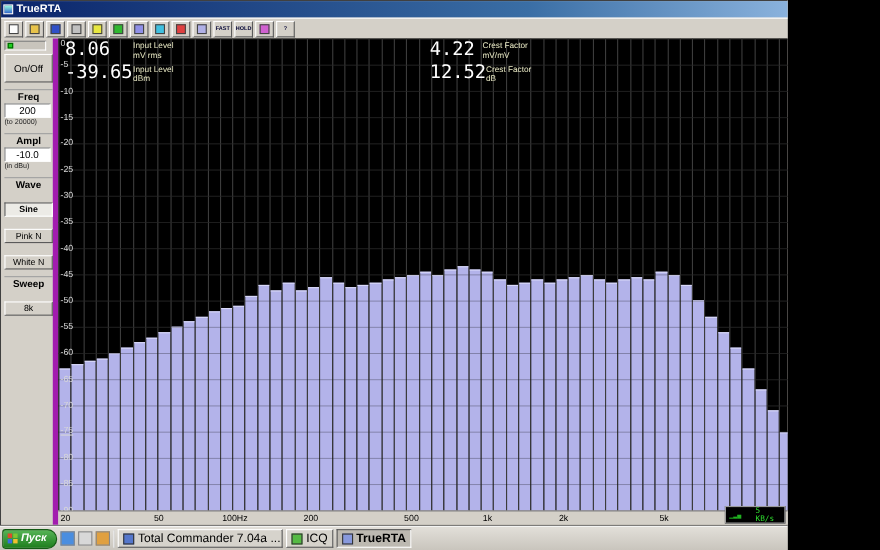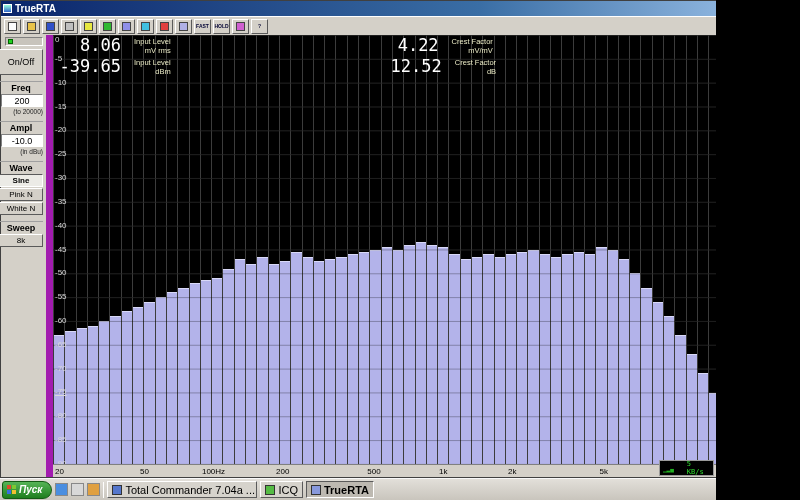--- a/index.html
+++ b/index.html
@@ -15,44 +15,44 @@
   .menubar { height:14px; display:flex; align-items:center; padding:0 2px; flex:0 0 auto; }
   .menu-item { font-size:10px; padding:0 5px; color:#000; }
   .toolbar { height:19px; display:flex; align-items:center; gap:2px; padding:1px 3px; border-top:1px solid #fff; flex:0 0 auto; }
   .tool { width:17px; height:15px; background:#d4d0c8; border:1px solid; border-color:#fff #5a5a5a #5a5a5a #fff; display:flex; align-items:center; justify-content:center; padding:0; }
   .tool-block { width:9px; height:9px; border:1px solid #444; display:block; }
   .tool-text { font-size:5px; font-weight:bold; color:#003; font-family:"Liberation Sans",sans-serif; }
 
   .main { flex:1; display:flex; min-height:0; }
 
   
-  .left-panel { width:52px; flex:0 0 auto; border-right:7px solid #a21caf; padding:2px 3px; display:flex; flex-direction:column; align-items:flex-end; background:#d4d0c8; }
+  .left-panel { width:52px; flex:0 0 auto; border-right:5px solid #a21caf; padding:2px 3px; display:flex; flex-direction:column; align-items:flex-start; background:#d4d0c8; }
   .led-box { width:38px; height:9px; border:1px solid; border-color:#808080 #fff #fff #808080; background:#c8c4bc; display:flex; align-items:center; padding:0 2px; margin-bottom:3px; }
   .led { width:5px; height:5px; background:#20d020; border:1px solid #060; }
   .onoff { width:44px; height:26px; font-size:9px; background:#d4d0c8; border:1px solid; border-color:#fff #5a5a5a #5a5a5a #fff; }
   .sect { font-size:9px; font-weight:bold; margin-top:6px; border-top:1px solid #a0a0a0; width:44px; text-align:center; padding-top:1px; }
   .field { width:42px; height:13px; background:#fff; border:1px solid; border-color:#808080 #fff #fff #808080; font-size:9px; text-align:center; line-height:12px; margin-top:1px; }
   .hint { font-size:6.5px; color:#222; margin-top:1px; }
-  .wbtn { width:44px; height:13px; font-size:8px; background:#d4d0c8; border:1px solid; border-color:#fff #5a5a5a #5a5a5a #fff; margin-top:1px; padding:0; }
+  .wbtn { width:44px; height:13px; font-size:8px; background:#d4d0c8; border:1px solid; border-color:#fff #5a5a5a #5a5a5a #fff; margin-top:11px; padding:0; }
   .wbtn.active { border-color:#5a5a5a #fff #fff #5a5a5a; background:#ecebe6; font-weight:bold; }
 
   
   .center { flex:1; display:flex; flex-direction:column; min-width:0; }
   .plot { flex:1; position:relative; background-color:#000; overflow:hidden;
           background-image:linear-gradient(to bottom,#292929 1px,transparent 1px);
           background-size:100% calc(100% / 18); }
   .bars { position:absolute; inset:0; display:flex; z-index:1; }
   .slot { flex:1 1 0; position:relative; border-left:1px solid #3c3c3c; }
   .fill { position:absolute; left:0; right:0; bottom:0; background:#b3b3ea; border-top:1px solid #d9d9f8; }
   .grid-h-overlay { position:absolute; inset:0; z-index:3; pointer-events:none;
           background-image:linear-gradient(to bottom,rgba(0,0,0,0.28) 1px,transparent 1px);
           background-size:100% calc(100% / 18); }
   .ylab { position:absolute; left:2px; font-size:8px; color:#d8d8d8; z-index:4; line-height:8px; }
   .readout-col { position:absolute; top:2px; display:flex; flex-direction:column; gap:3px; z-index:5; }
-  .readout { display:flex; gap:13px; align-items:flex-start;text-align:right; }
+  .readout { display:flex; gap:0; align-items:flex-start; }
   .ro-num { font-family:"DejaVu Sans Mono",monospace; font-size:17px; line-height:16px; color:#fff; min-width:62px; }
   .ro-num.small { min-width:48px; }
   .ro-labels { display:flex; flex-direction:column; font-size:7.5px; line-height:8.5px; color:#e9e9c4; padding-top:1px; }
   .xaxis { height:13px; position:relative; background:#d4d0c8; border-top:1px solid #808080; flex:0 0 auto; }
   .xlab { position:absolute; bottom:1px; font-size:8px; color:#000; white-space:nowrap; }
 
   
   .right-panel { width:57px; flex:0 0 auto; border-left:1px solid #fff; background:#d4d0c8; padding:2px 1px; font-size:6.5px; overflow:hidden; }
   .rp-title { display:flex; align-items:center; justify-content:space-between; font-weight:bold; font-size:6px; white-space:nowrap; }
   .rp-arrow { font-size:5px; }

